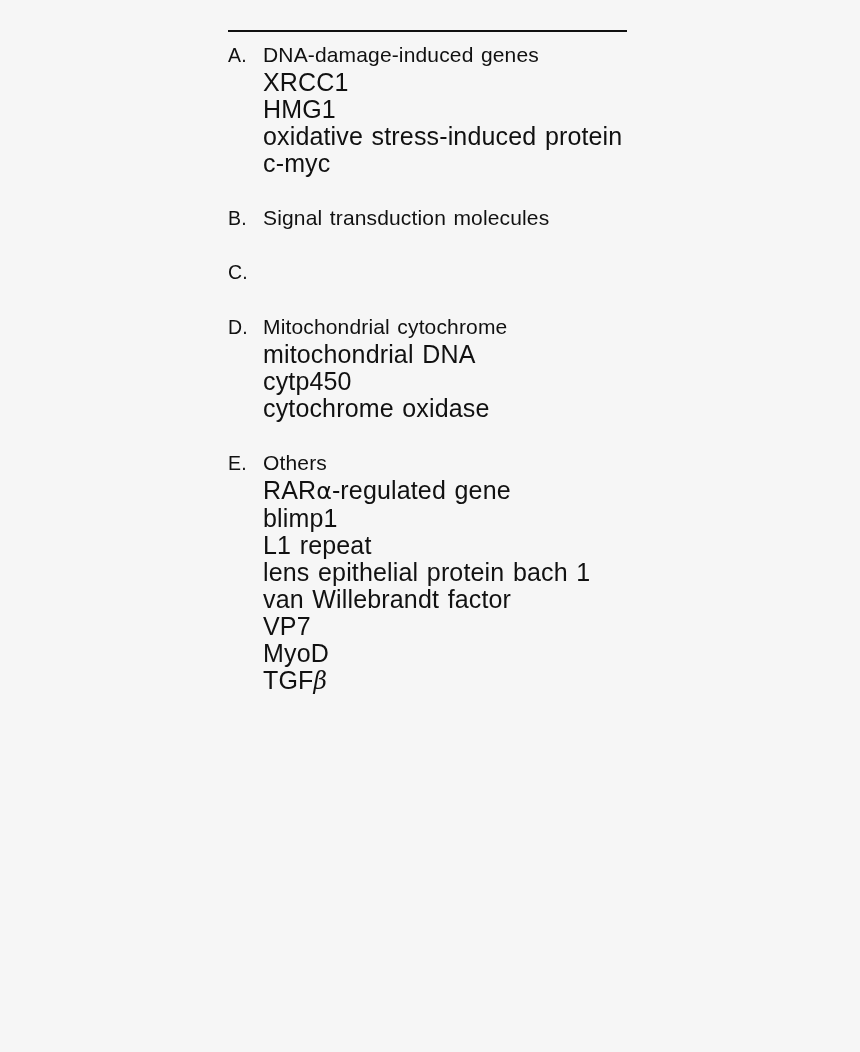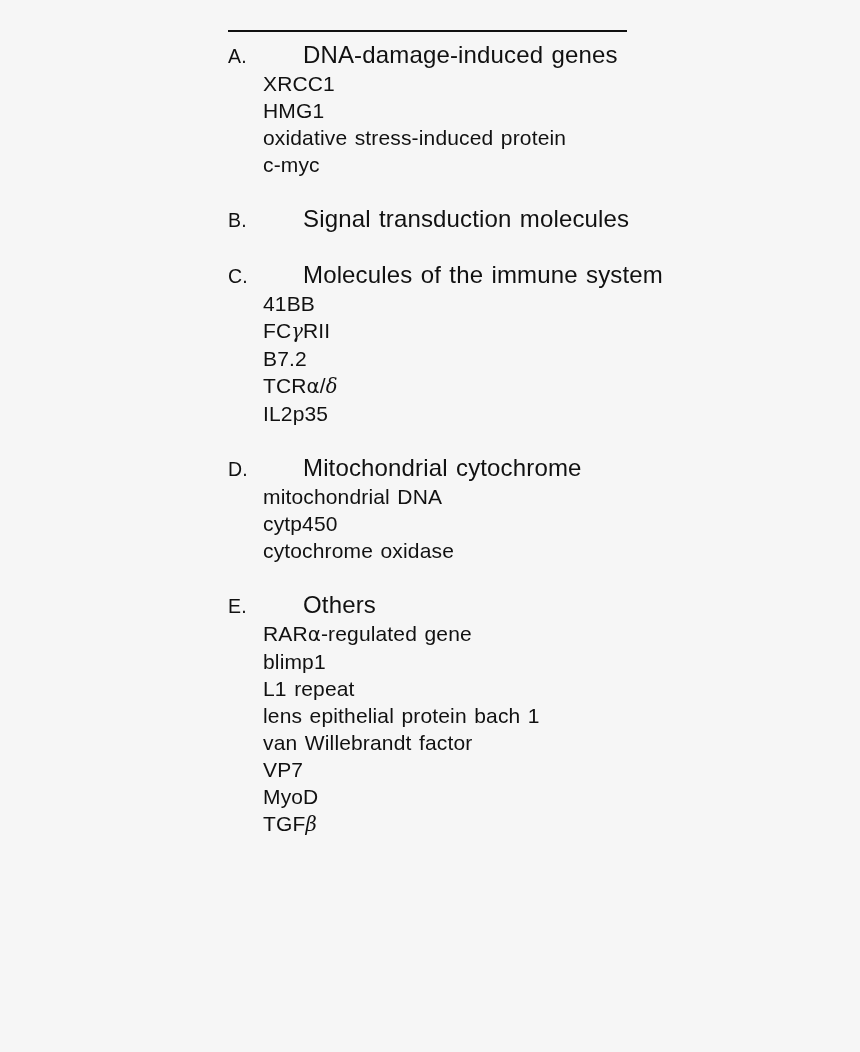--- a/index.html
+++ b/index.html
@@ -54,33 +54,32 @@
     white-space: nowrap;
   }
 
   .section-letter {
     width: 35px;
     flex: 0 0 35px;
     font-size: 19.5px;
   }
 
   .section-title {
-    font-size: 24px;
+    font-size: 21px;
     word-spacing: 1.5px;
-    margin-left: 40px;
   }
 
   .items {
     list-style: none;
     margin: 0;
     padding: 0 0 0 35px;
   }
 
   .item {
-    font-size: 21px;
+    font-size: 25px;
     line-height: 27px;
     letter-spacing: 0.15px;
     word-spacing: 1.5px;
     white-space: nowrap;
   }
 
   
   .gk {
     font-family: "DejaVu Serif", "Liberation Serif", serif;
     font-style: italic;
@@ -119,29 +118,21 @@
     <div class="section">
       <div class="section-heading">
         <span class="section-letter">B.</span>
         <span class="section-title">Signal transduction molecules</span>
       </div>
     </div>
 
     <div class="section">
       <div class="section-heading">
         <span class="section-letter">C.</span>
-        <span class="section-title">Molecules of the immune system</span>
       </div>
-      <ul class="items">
-        <li class="item">41BB</li>
-        <li class="item">FC<span class="gk">γ</span>RII</li>
-        <li class="item">B7.2</li>
-        <li class="item">TCR<span class="gk-up">α</span>/<span class="gk">δ</span></li>
-        <li class="item">IL2p35</li>
-      </ul>
     </div>
 
     <div class="section">
       <div class="section-heading">
         <span class="section-letter">D.</span>
         <span class="section-title">Mitochondrial cytochrome</span>
       </div>
       <ul class="items">
         <li class="item">mitochondrial DNA</li>
         <li class="item">cytp450</li>

